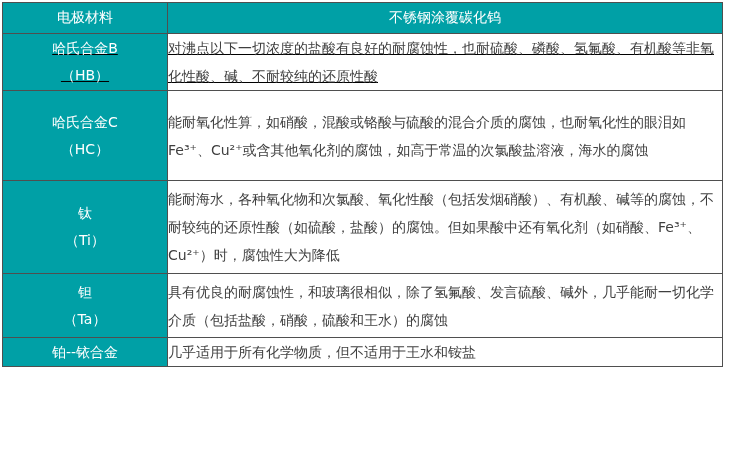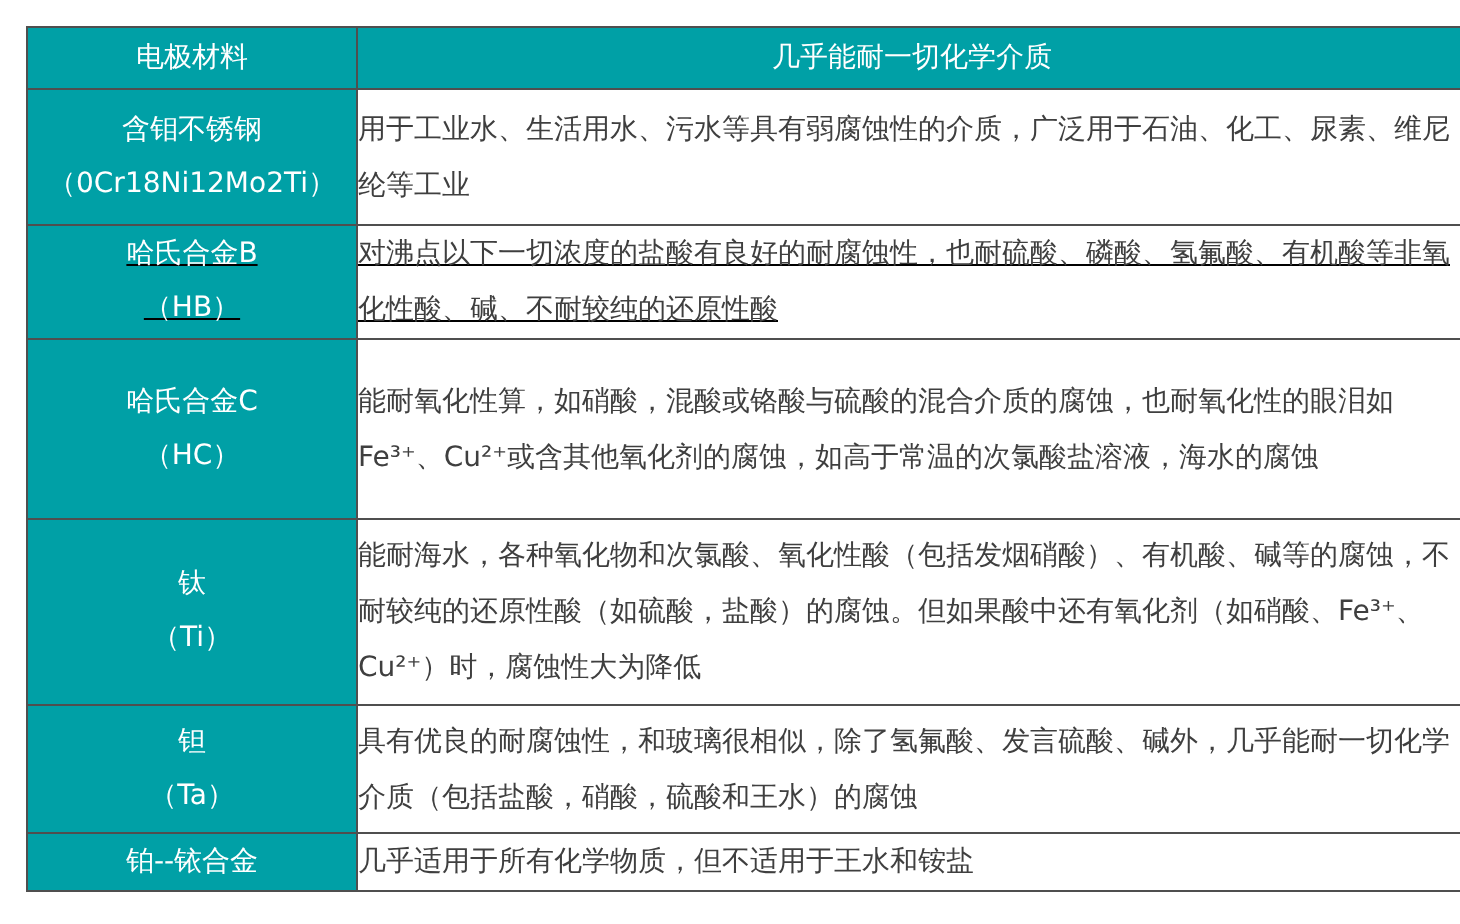--- a/index.html
+++ b/index.html
@@ -6,21 +6,21 @@
   html, body {
     margin: 0;
     padding: 0;
     background: #ffffff;
     width: 730px;
     font-family: "DejaVu Sans", "Liberation Sans", sans-serif;
   }
   .table-wrap {
     width: 730px;
     height: 462px;
-    padding: 13px;
+    padding: 2px;
   }
   table.materials {
     width: 720px;
     border-collapse: collapse;
     table-layout: fixed;
   }
   table.materials td, table.materials th {
     border: 1px solid #4f4f4f;
     padding: 0;
     vertical-align: middle;
@@ -65,30 +65,23 @@
 <div class="table-wrap">
   <table class="materials">
     <colgroup>
       <col class="c1">
       <col class="c2">
     </colgroup>
 
     <tbody>
         <tr class="hdr">
       <th class="teal">电极材料</th>
-      <th class="teal">几乎能耐一切化学介质</th>
+      <th class="teal">不锈钢涂覆碳化钨</th>
     </tr>
 
-    <tr class="r1">
-      <td class="teal mat-cell">
-        <div class="mat-name">含钼不锈钢</div>
-        <div class="mat-code">（0Cr18Ni12Mo2Ti）</div>
-      </td>
-      <td class="desc-cell">用于工业水、生活用水、污水等具有弱腐蚀性的介质，广泛用于石油、化工、尿素、维尼纶等工业</td>
-    </tr>
 
     <tr class="r2">
       <td class="teal mat-cell">
         <div class="mat-name">哈氏合金B</div>
         <div class="mat-code">（HB）</div>
       </td>
       <td class="desc-cell">对沸点以下一切浓度的盐酸有良好的耐腐蚀性，也耐硫酸、磷酸、氢氟酸、有机酸等非氧化性酸、碱、不耐较纯的还原性酸</td>
     </tr>
 
     <tr class="r3">

